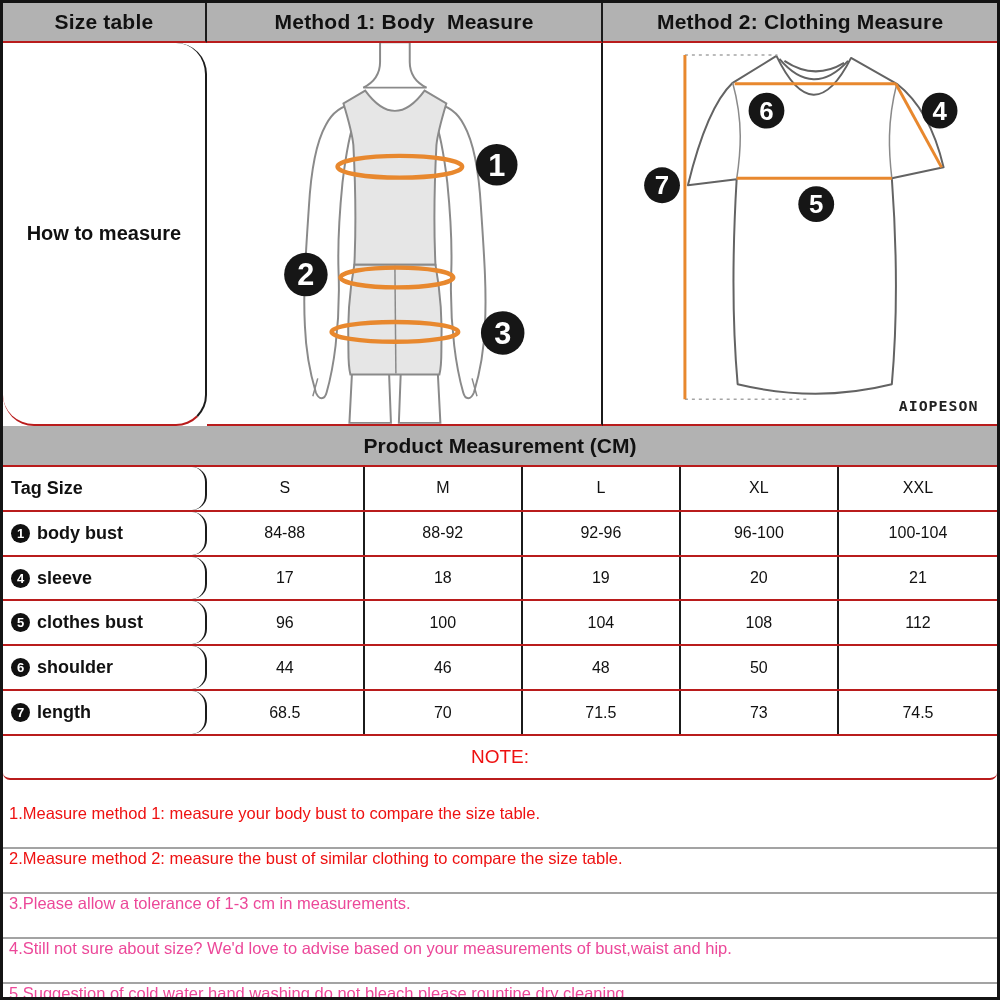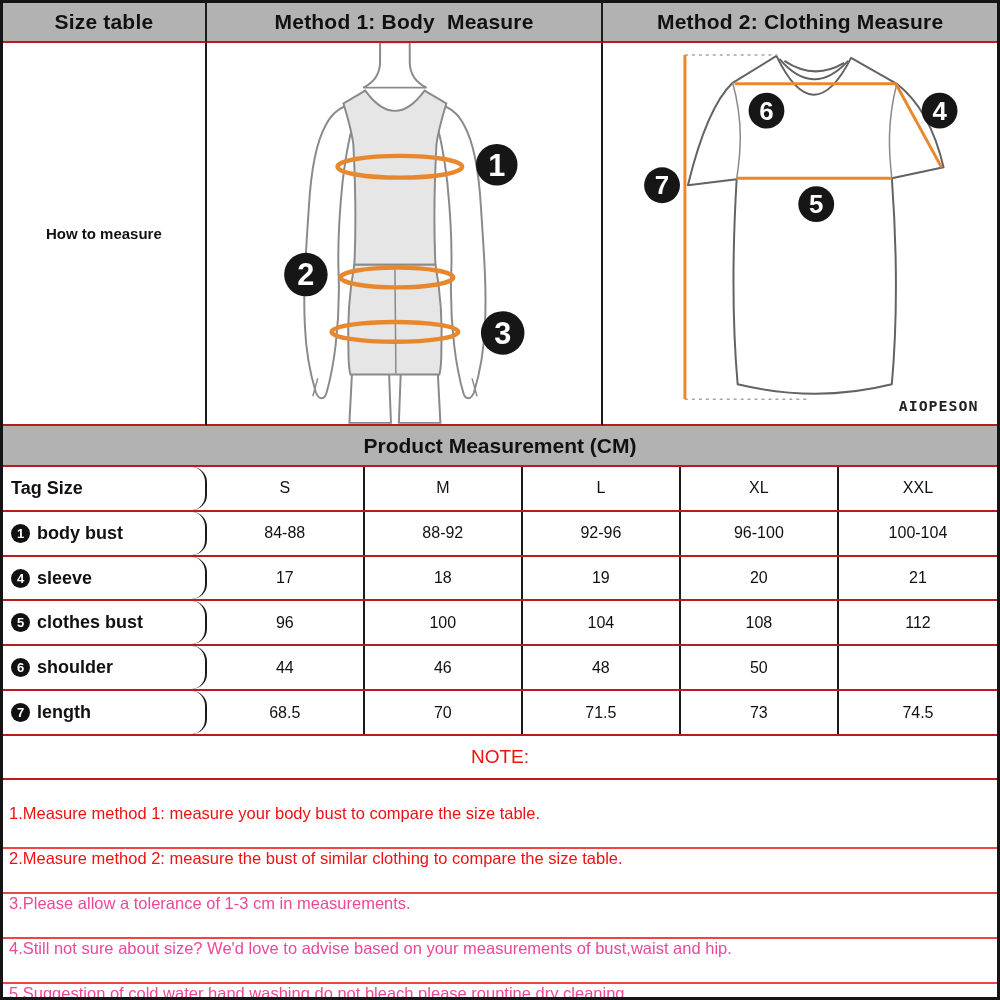--- a/index.html
+++ b/index.html
@@ -29,21 +29,21 @@
   }
   .c-first{ width:20.5%; }
   .c-mid{ width:39.9%; }
   .c-last{ flex:1; }
 
   
   .row-illus{ height:383px; flex:0 0 auto; }
   .illus-cell{ background:#fff; position:relative; overflow:hidden; }
   .howto{
     display:flex; align-items:center; justify-content:center;
-    font-weight:bold; font-size:15px;
+    font-weight:bold; font-size:20px;border-radius:31px;
   }
   .illus-cell svg{ display:block; width:100%; height:100%; }
 
   
   .row-band{ height:41px; flex:0 0 auto; background:#b2b2b2;
     display:flex; align-items:center; justify-content:center;
     font-weight:bold; font-size:21px; }
 
   
   .mtable{ height:269px; flex:0 0 auto; display:flex; flex-direction:column; }
@@ -59,27 +59,27 @@
   .badge{
     width:19px; height:19px; border-radius:50%;
     background:#101010; color:#fff;
     display:inline-flex; align-items:center; justify-content:center;
     font-size:13px; font-weight:bold; flex:0 0 auto;
   }
 
   
   .row-note-title{ height:44px; flex:0 0 auto;
     display:flex; align-items:center; justify-content:center;
-    font-size:19px; color:#ee1111; }
+    font-size:19px; color:#ee1111;border-radius:7px; }
   .notes{ flex:1; display:flex; flex-direction:column; }
   .note-row{ flex:1; display:flex; align-items:center;
     padding-left:6px; font-size:16.5px; background:#fff;margin-top:24px; }
   .note-row.red{ color:#ee1111; }
   .note-row.blk{ color:#ec4899; }
-  .notes .note-row + .note-row{ border-top:2px solid #ef4444; }
+  .notes .note-row + .note-row{ border-top:2px solid #a3a3a3; }
 
   
   .skin{ fill:#ffffff; stroke:#8a8a8a; stroke-width:2; }
   .cloth{ fill:#e6e6e6; stroke:#8a8a8a; stroke-width:2; }
   .seam{ fill:none; stroke:#8a8a8a; stroke-width:1.5; }
   .ring{ fill:none; stroke:#e8882e; stroke-width:4.5; }
   .shirt{ fill:#ffffff; stroke:#636363; stroke-width:2; stroke-linejoin:round; }
   .shirtline{ fill:none; stroke:#636363; stroke-width:2; }
   .oline{ fill:none; stroke:#e8882e; stroke-width:3; }
   .dashline{ fill:none; stroke:#a5a5a5; stroke-width:1.5; stroke-dasharray:3 4; }

